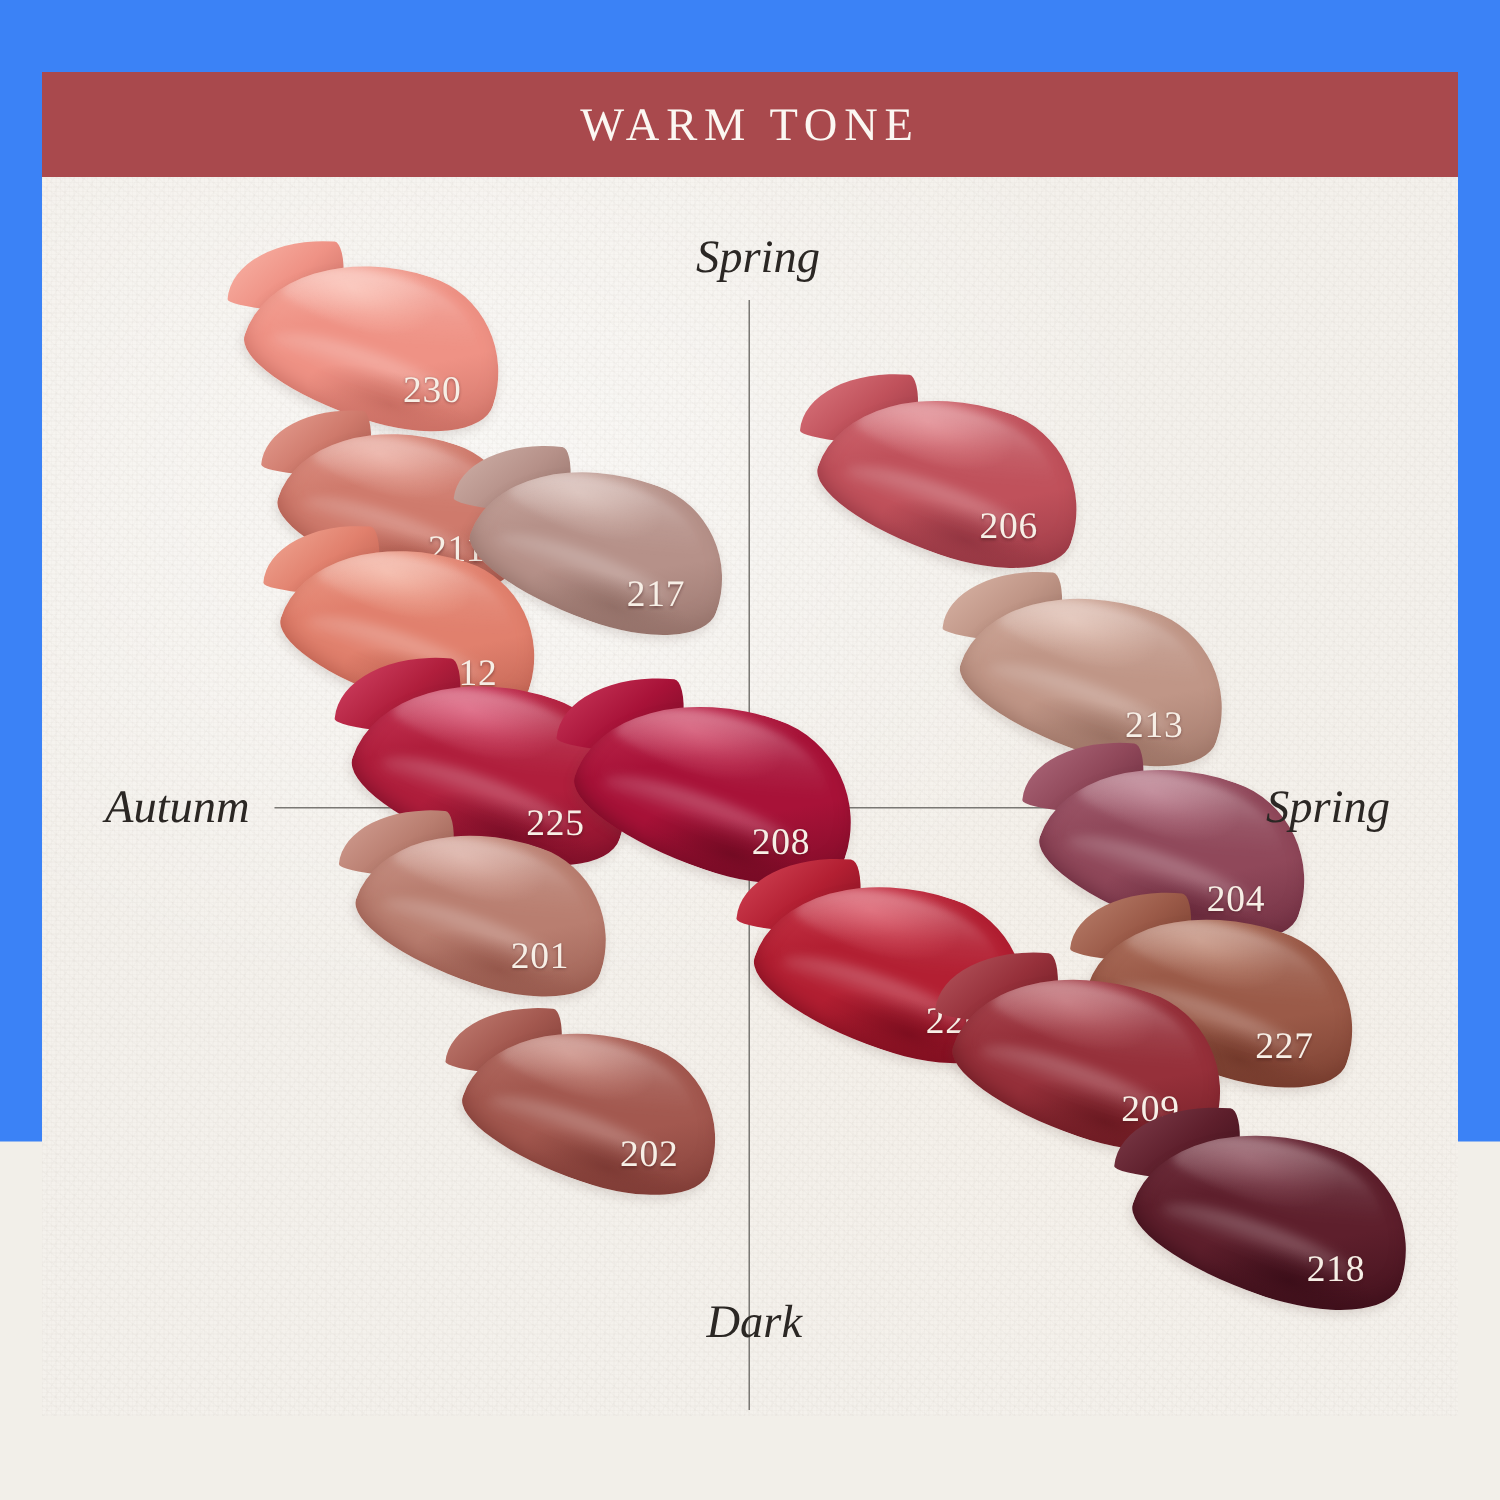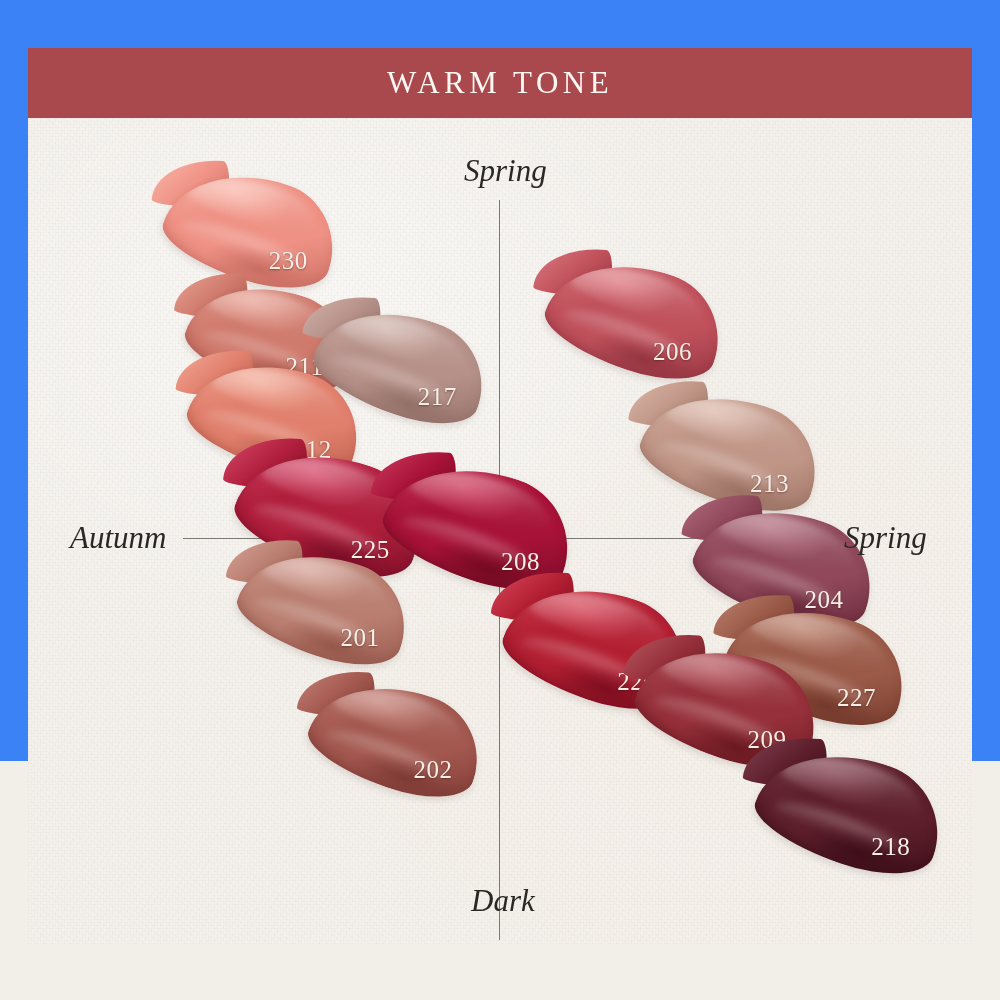--- a/index.html
+++ b/index.html
@@ -76,21 +76,21 @@
   .axis-label {
     position: absolute;
     font-family: "Liberation Serif", "DejaVu Serif", serif;
     font-style: italic;
     font-size: 31px;
     color: #2b2724;
     z-index: 6;
     white-space: nowrap;
   }
   .lbl-light  { left: 436px; top: 35px; }
-  .lbl-dark   { left: 443px; top: 765px; }
+  .lbl-dark   { left: 443px; top: 745px; }
   .lbl-spring { left: 42px;  top: 402px; }
   .lbl-autumn { left: 816px; top: 402px; }
 
   
   .swatch {
     position: absolute;
     z-index: 4;
     transform-origin: 50% 50%;
   }
   .swatch .blob {

